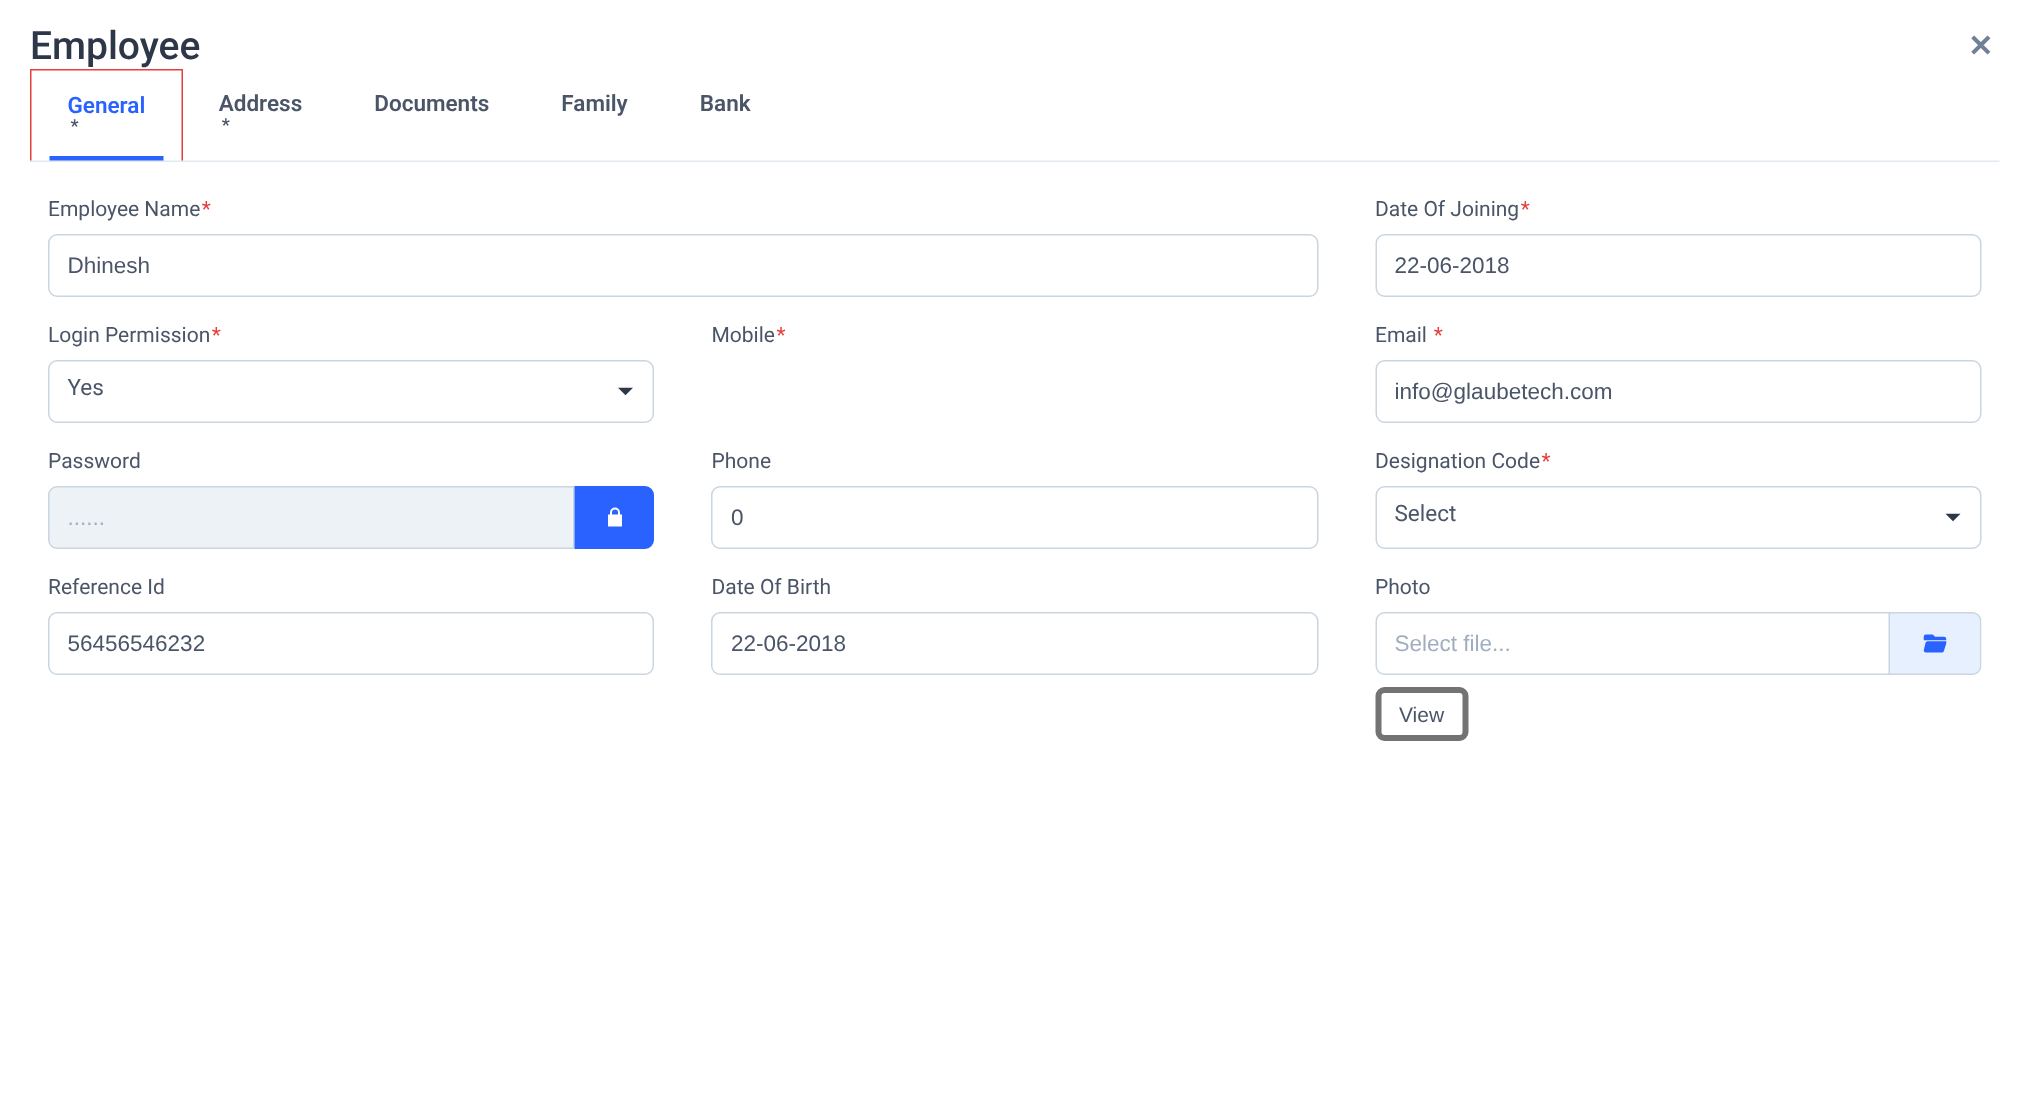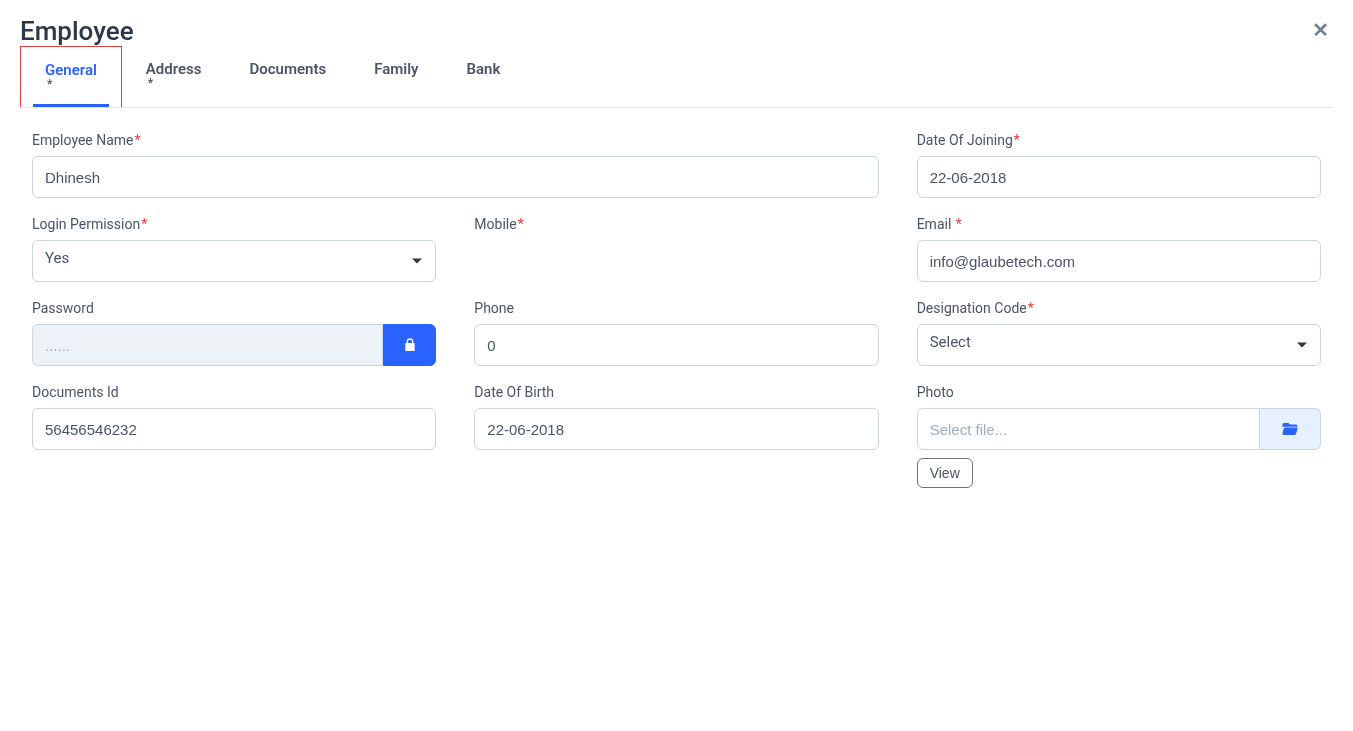--- a/index.html
+++ b/index.html
@@ -129,21 +129,21 @@
       border-radius: 0 6px 6px 0;
       background: #e6f0ff;
       color: #2962ff;
       cursor: pointer;
     }
     .btn-small {
       margin-top: 8px;
       align-self: flex-start;
       padding: 6px 12px;
       font-size: 14px;
-      border: 1px solid #737373;
+      border: 4px solid #737373;
       border-radius: 6px;
       background: #fff;
       color: #4a5568;
       cursor: pointer;
     }
     .placeholder-text { color: #a0aec0; }
     svg { display: block; }
   </style>
 </head>
 <body>
@@ -218,21 +218,21 @@
   </div>
 
   <div class="form-group">
     <label class="form-label"><span>Designation Code</span><span class="req">*</span></label>
     <div class="select-wrap">
       <div class="form-control">Select</div>
       <span class="select-caret"></span>
     </div>
   </div>
   <div class="form-group">
-    <label class="form-label">Documents Id</label>
+    <label class="form-label">Reference Id</label>
     <input class="form-control" type="text" value="56456546232" style="">
   </div>
 
   <div class="form-group">
     <label class="form-label">Date Of Birth</label>
     <input class="form-control" type="text" value="22-06-2018" style="">
   </div>
   <div class="form-group">
     <label class="form-label">Photo</label>
     <div class="input-group">

